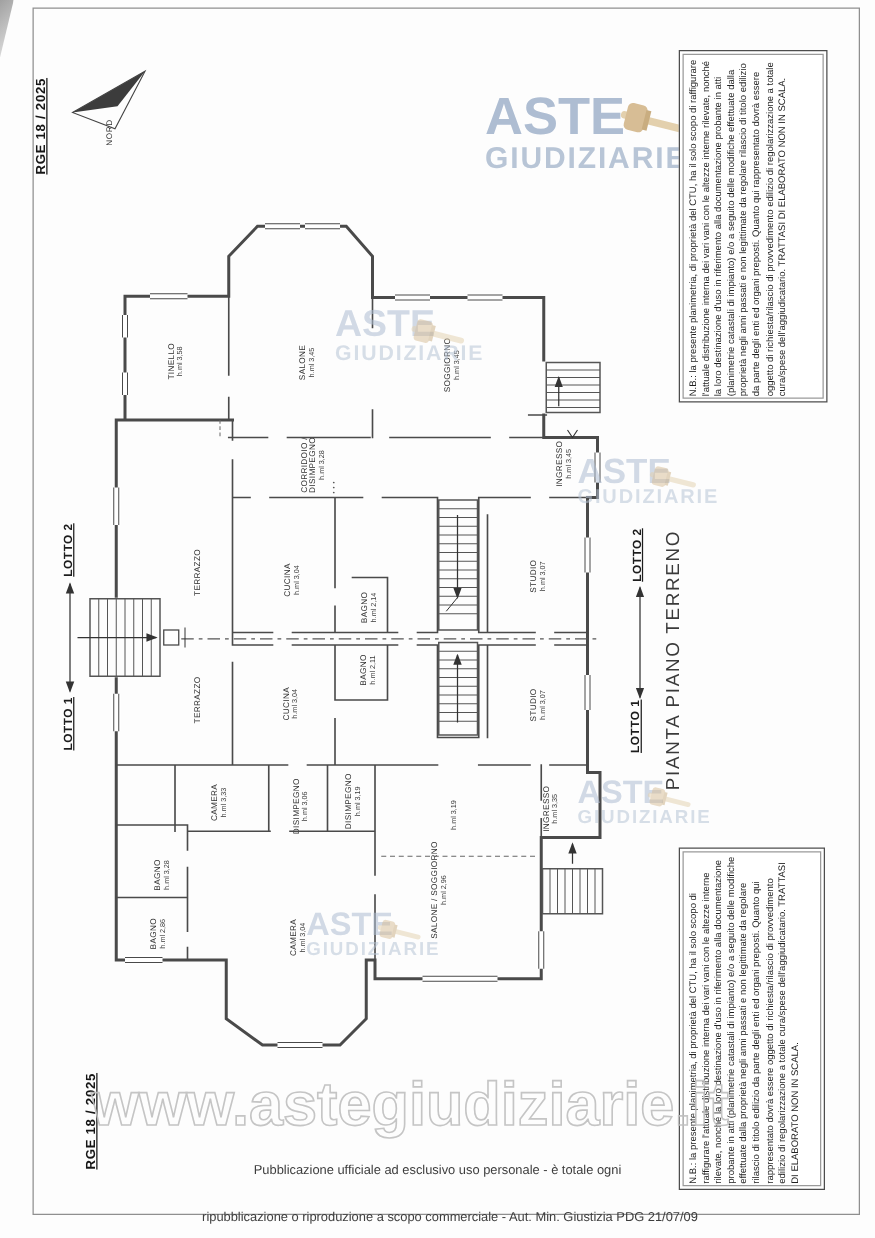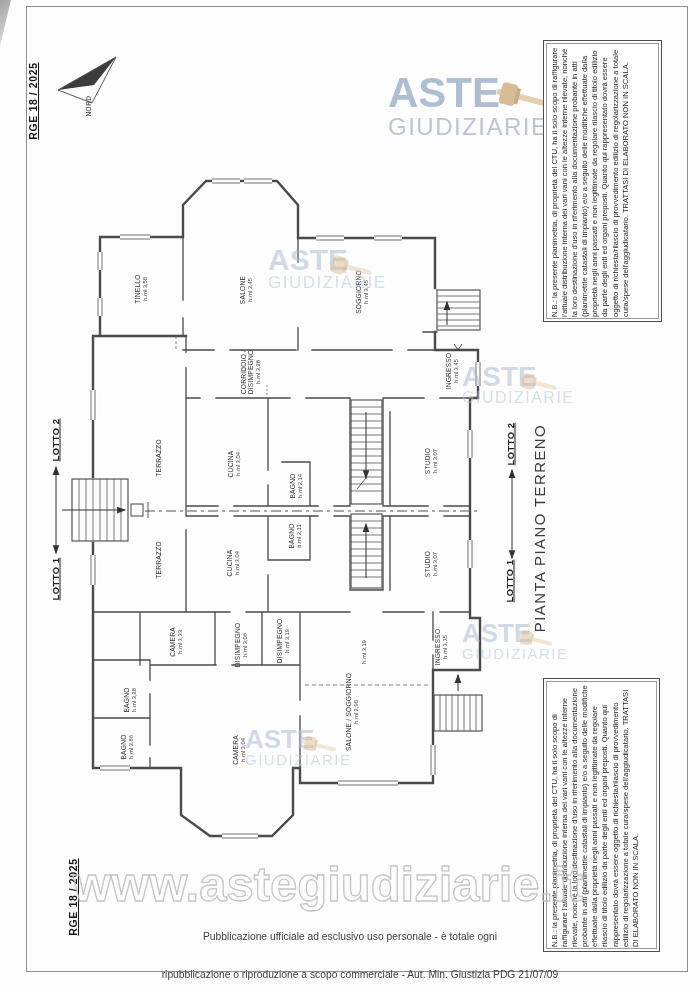--- a/index.html
+++ b/index.html
@@ -25,21 +25,21 @@
     white-space:pre-line; line-height:7.2px; }
   .room-label .rheight { display:block; font-size:5.8px; margin-top:1px; color:#3a3a3a; }
   .rheight-extra { font-size:5.8px; color:#3a3a3a; }
   .nb-box { position:absolute; background:#ffffff; border:1px solid #4d4d4d;
     outline:1px solid #9a9a9a; outline-offset:-4px; z-index:6; }
   .nb-text { position:absolute; left:50%; top:50%;
     transform:translate(-50%,-50%) rotate(-90deg);
     font-size:7.6px; line-height:10.1px; color:#1f1f1f; text-align:left; }
   .logo { position:absolute; z-index:5; }
   .logo .w1 { display:block; font-weight:bold; color:#aebdd2; line-height:.92; }
-  .logo .w2 { display:block; color:#b8c5d6; letter-spacing:1.5px; line-height:1; }
+  .logo .w2 { display:block; color:#b8c5d6; letter-spacing:1.5px; line-height:1;font-weight:bold; }
   .logo.main .w1 { font-size:42px; }
   .logo.main .w2 { font-size:24px; margin-top:2px; }
   .logo.wm { opacity:.55; }
   .gavel { position:absolute; }
   .wm-url { position:absolute; left:73px; top:856px; z-index:7;
     font-weight:bold; font-size:49px; white-space:nowrap;
     color:transparent; -webkit-text-stroke:1.3px #bfbfbf; opacity:.9; }
   .footer { position:absolute; left:0; width:700px; text-align:center;
     font-size:10.3px; color:#3d3d3d; z-index:8; line-height:1.55; }
   svg.plan { position:absolute; left:0; top:0; z-index:1; }

